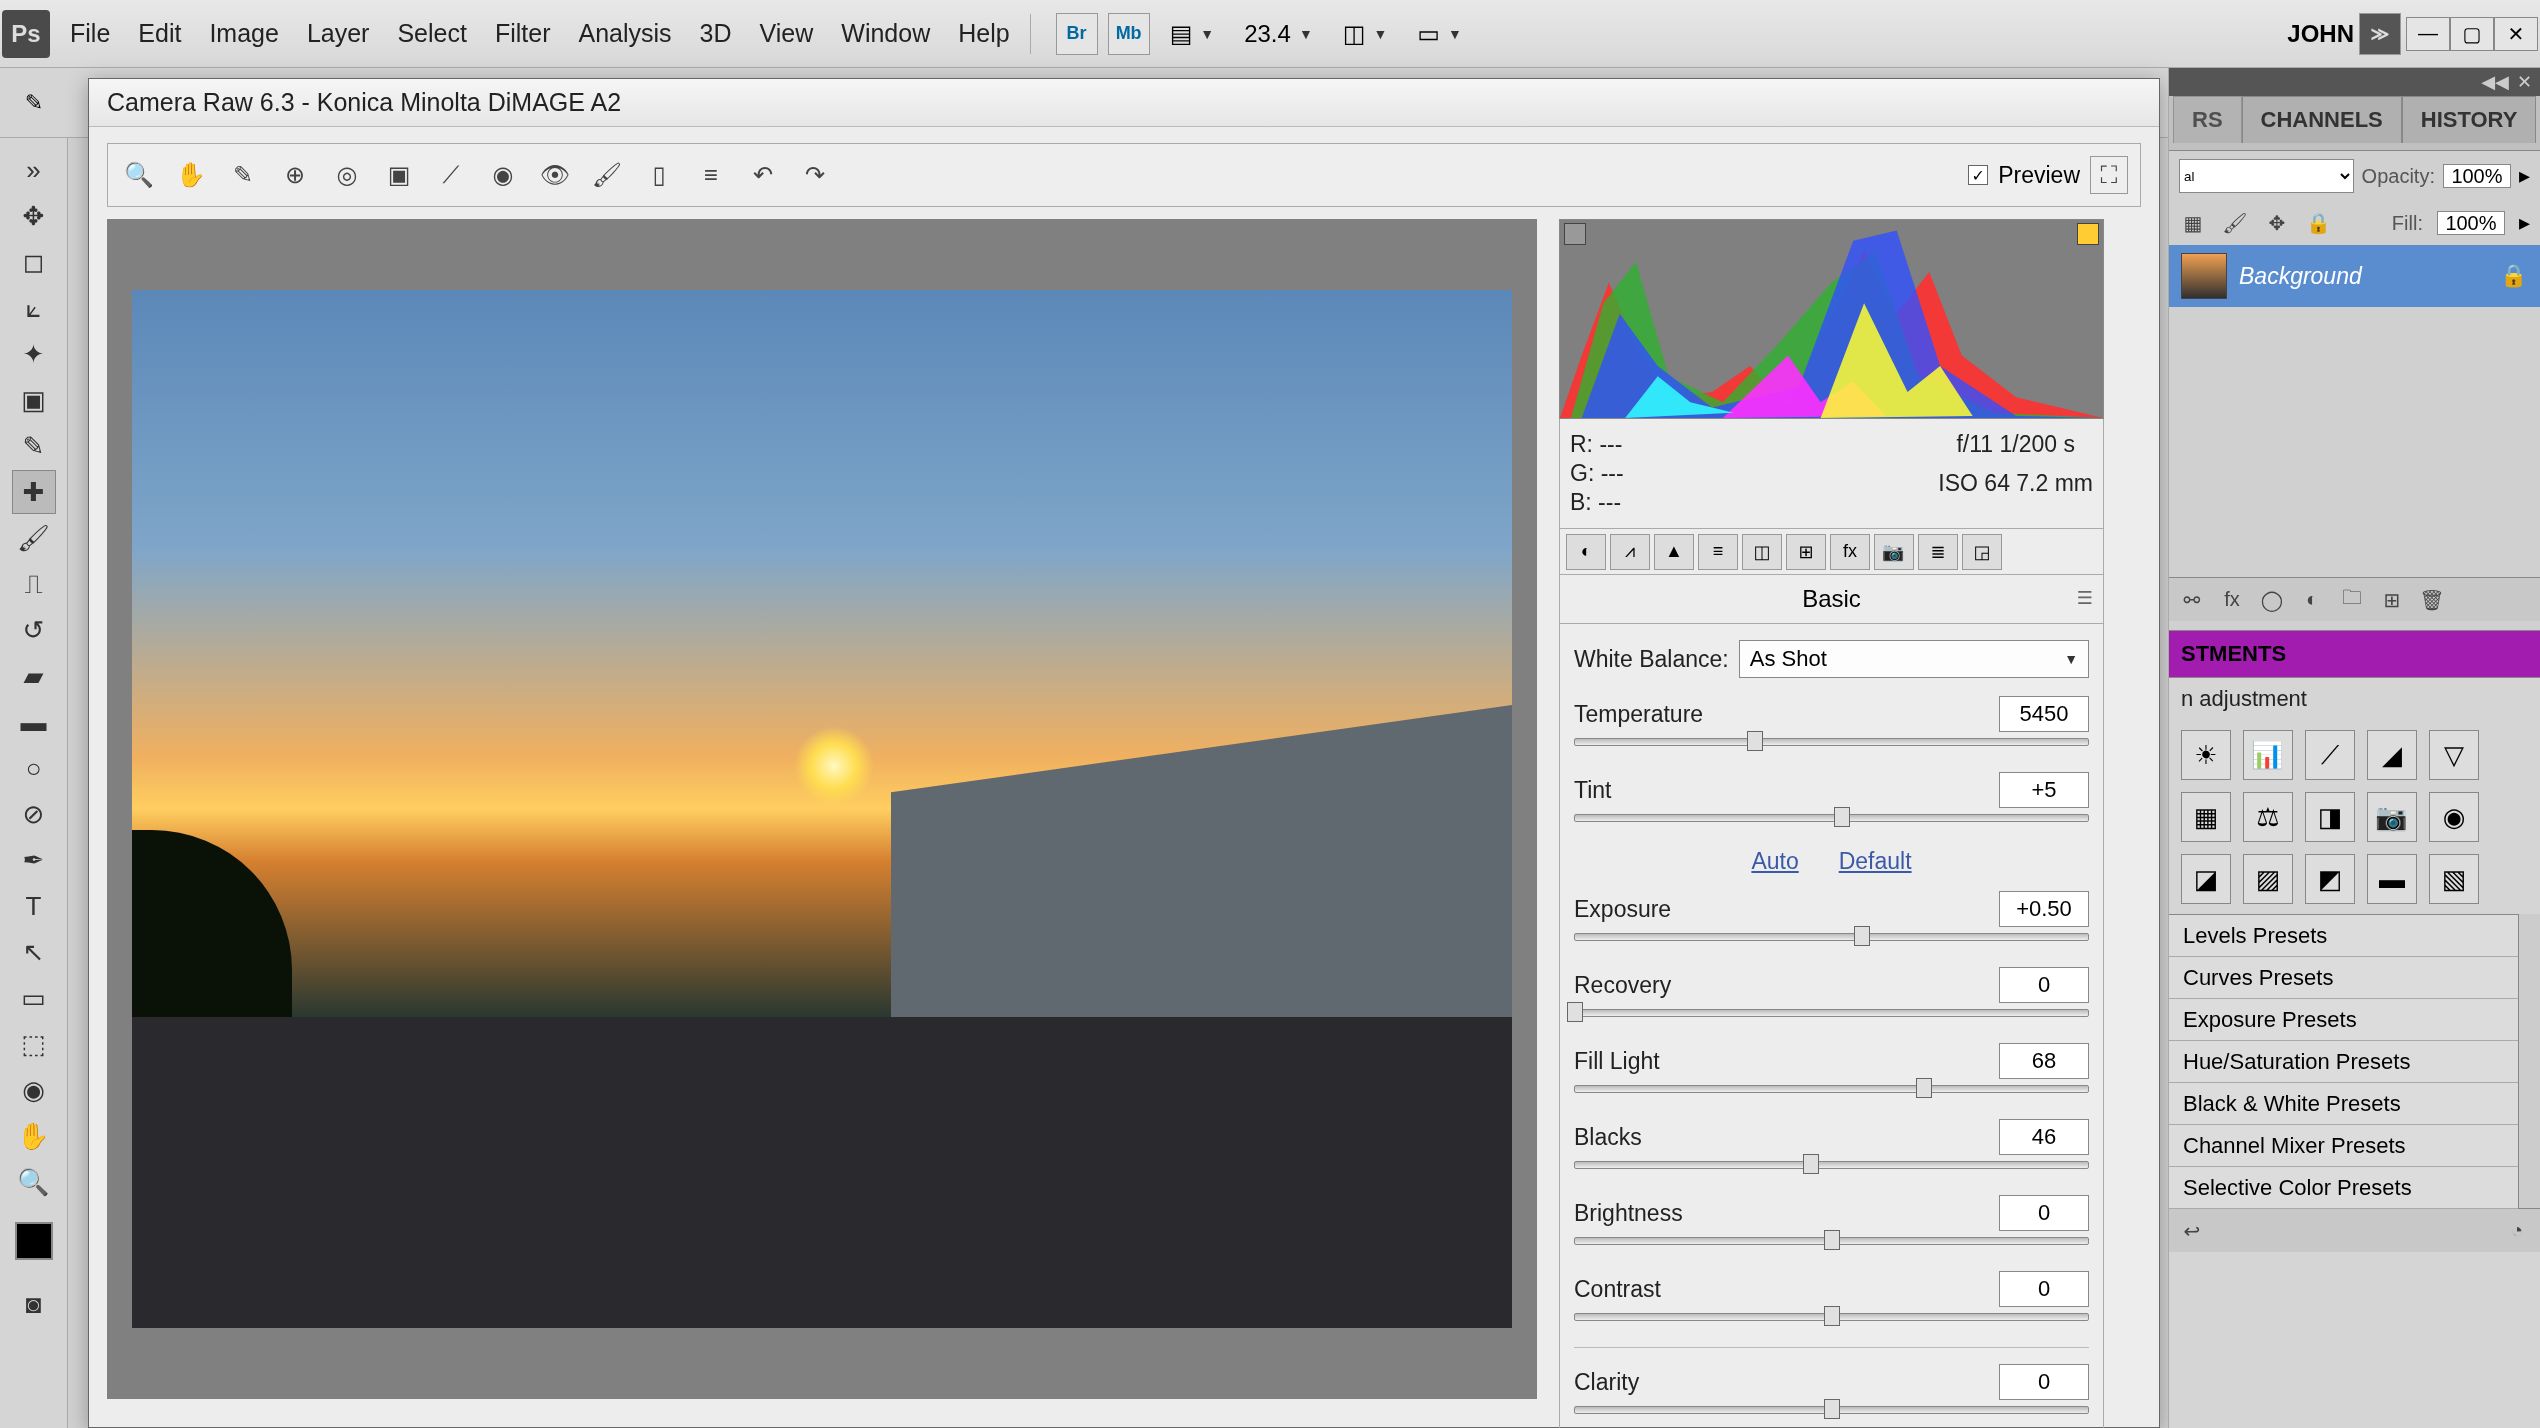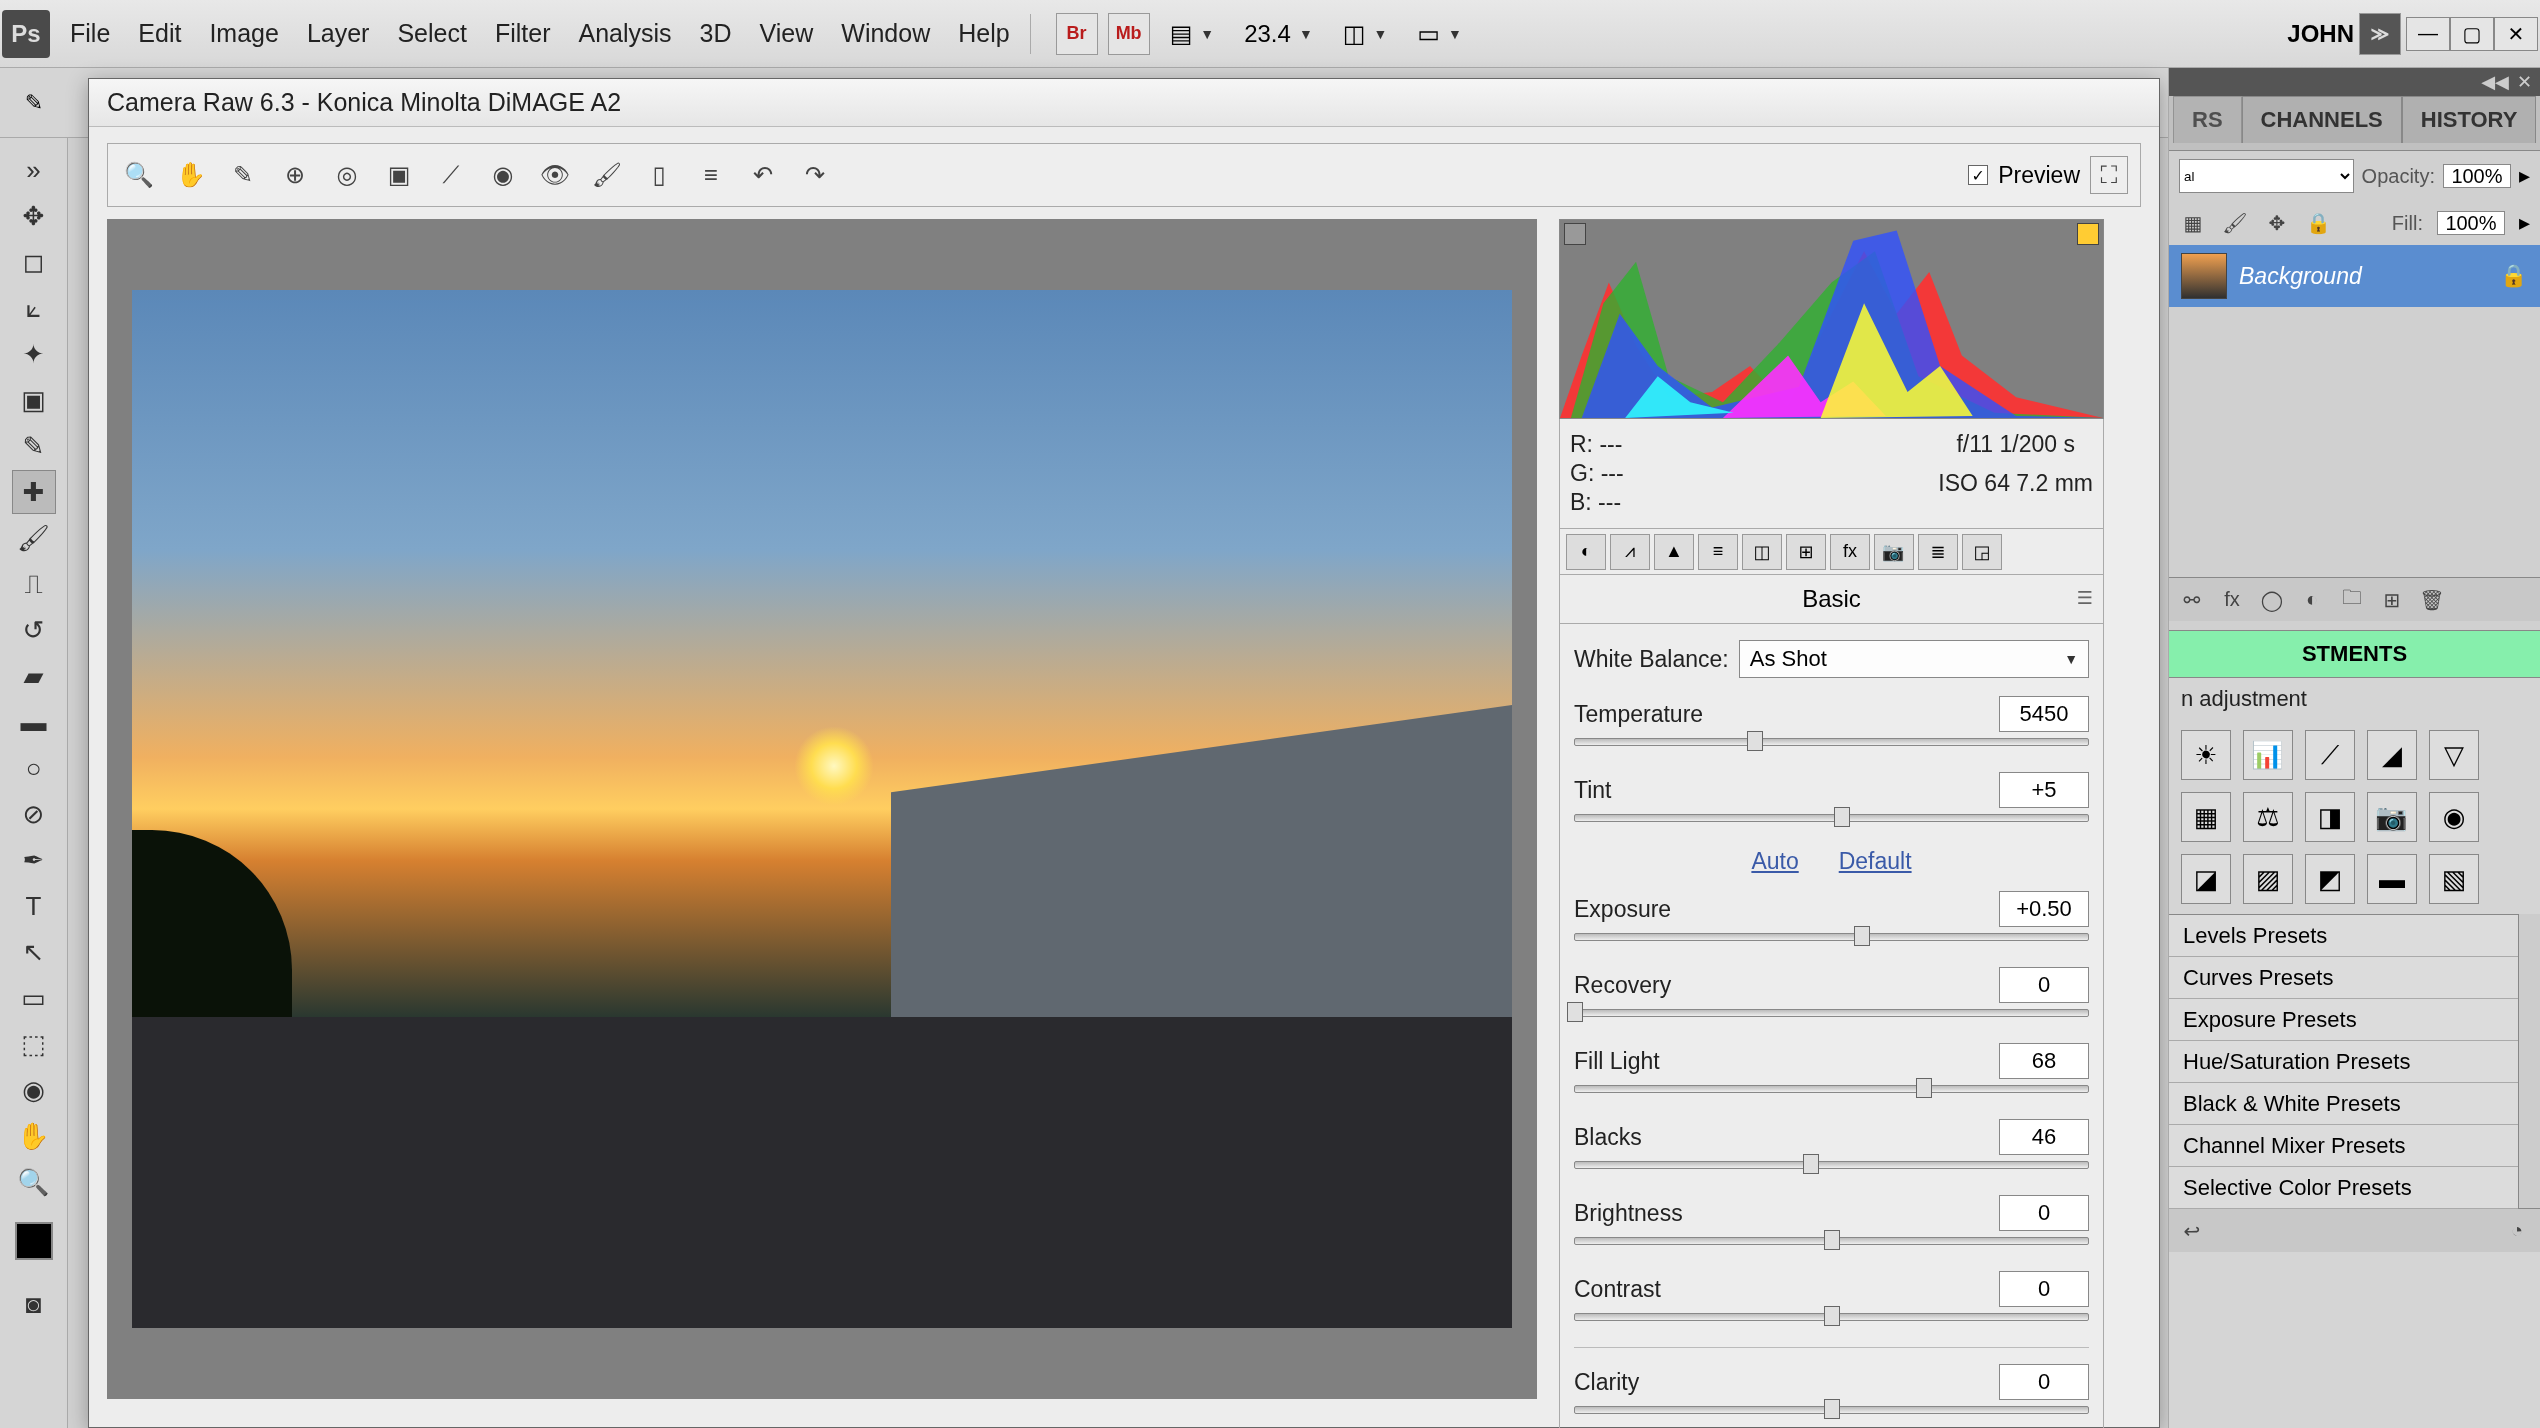--- a/index.html
+++ b/index.html
@@ -4,21 +4,21 @@
 <style>
 * { box-sizing: border-box; margin: 0; padding: 0; font-family: Tahoma, Arial, sans-serif; }
 body { background: #d1d1d1; width: 2540px; height: 1428px; overflow: hidden; position: relative; font-size: 22px; }
 
 
 .top-bar { height: 68px; background: linear-gradient(#e8e8e8,#d8d8d8); display: flex; align-items: center; padding: 0 2px; border-bottom: 1px solid #aaa; }
 .ps-logo { width: 48px; height: 48px; background: #4a4a4a; color: #ddd; display: flex; align-items: center; justify-content: center; font-size: 24px; font-weight: bold; border-radius: 4px; margin-right: 20px; }
 .menu-items { display: flex; gap: 28px; }
 .menu-item { color: #222; cursor: pointer; font-size: 25px; }
 .top-separator { width: 1px; height: 40px; background: #aaa; margin: 0 20px; }
-.top-icon-btn { width: 42px; height: 42px; border: 1px solid #999; background: #e5e5e5; margin: 0 5px; display: flex; align-items: center; justify-content: center; font-size: 18px; font-weight: bold; color: #b91c1c; }
+.top-icon-btn { width: 42px; height: 42px; border: 1px solid #999; background: #e5e5e5; margin: 0 5px; display: flex; align-items: center; justify-content: center; font-size: 18px; font-weight: bold; color: #0369a1; }
 .top-dropdown { display: flex; align-items: center; gap: 8px; margin: 0 15px; font-size: 24px; }
 .top-right { margin-left: auto; display: flex; align-items: center; }
 .win-btns { display: flex; gap: 0; }
 .win-btn { width: 44px; height: 34px; border: 1px solid #888; background: #e5e5e5; display: flex; align-items: center; justify-content: center; font-size: 20px; }
 
 
 .second-bar { height: 70px; background: #d5d5d5; display: flex; align-items: center; border-bottom: 1px solid #aaa; }
 .tool-icon-left { width: 68px; display:flex; align-items:center; justify-content:center; }
 
 
@@ -77,21 +77,21 @@
 .opts-label { font-size:20px; color:#555;}
 .opts-val { width:68px; height:24px; border:1px solid #888; background:#fff; display:flex; align-items:center; justify-content:center; font-size:20px;}
 .lock-row { height:44px; display:flex; align-items:center; padding:0 10px; gap:14px;}
 .lock-icon { width:28px; height:28px; display:flex; align-items:center; justify-content:center; font-size:20px; color:#444;}
 .layer-item { height:62px; background:#5a8dd0; display:flex; align-items:center; padding:0 12px; gap:12px; color:#fff;}
 .layer-thumb { width:46px; height:46px; background: linear-gradient(#f0a050,#303030); border:1px solid #444;}
 .layer-name { font-style:italic; font-size:23px;}
 .layer-footer { height:44px; border-top:1px solid #888; display:flex; align-items:center; padding:0 8px; gap:10px; background:#c8c8c8;}
 .lf-icon { width:30px; height:30px; display:flex; align-items:center; justify-content:center; font-size:20px; color:#444;}
 
-.adj-title { padding:10px 12px; font-weight:bold; font-size:22px; background:#86efac; border-bottom:1px solid #888;text-align:center;}
+.adj-title { padding:10px 12px; font-weight:bold; font-size:22px; background:#a21caf; border-bottom:1px solid #888;}
 .adj-sub { padding:8px 12px; font-size:22px; color:#222;}
 .adj-icons { padding:10px 12px; display:flex; flex-wrap:wrap; gap:12px;}
 .adj-icon { width:50px; height:50px; border:1px solid #888; background:#ddd; display:flex; align-items:center; justify-content:center; font-size:26px;}
 .preset-list { border-top:1px solid #888;}
 .preset-item { height:42px; border-bottom:1px solid #aaa; padding:0 14px; display:flex; align-items:center; font-size:22px; background:#dcdcdc; cursor:pointer;}
 .preset-scroll { width:22px; background:#ccc; border-left:1px solid #888;}
 .preset-wrap { display:flex; height:294px;}
 .preset-list-inner { flex:1;}
 .tri { font-size: 14px; color:#333;}
 .checkbox { width:20px; height:20px; border:1px solid #666; background:#fff; display:inline-flex; align-items:center; justify-content:center; font-size:16px;}

